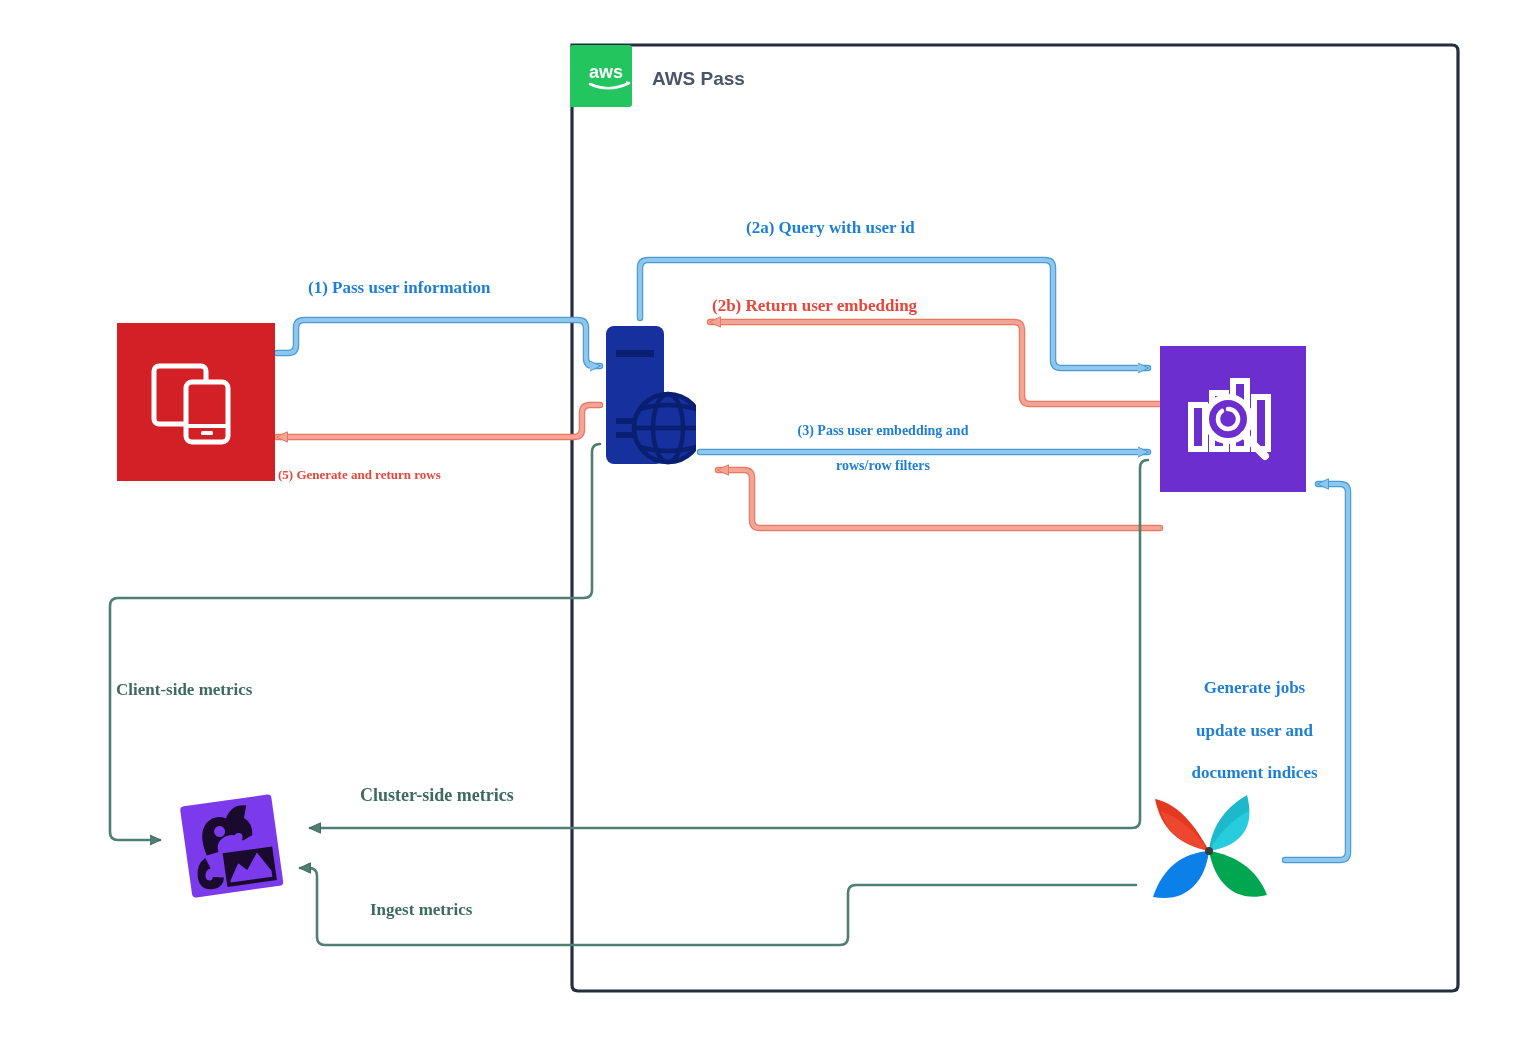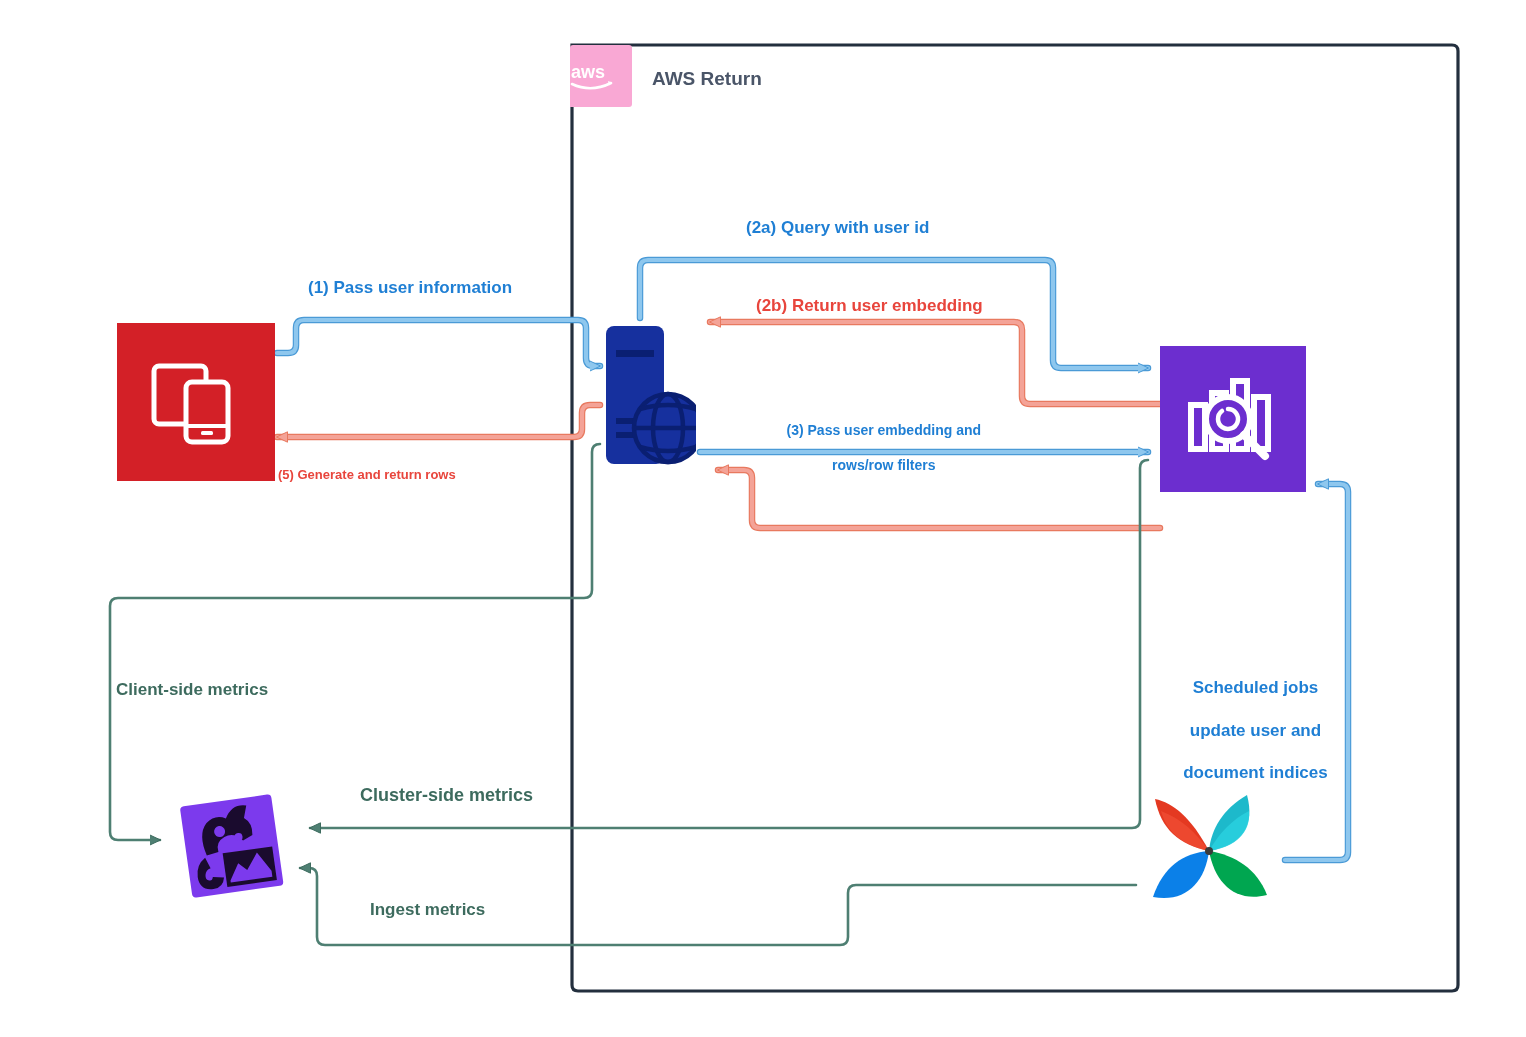--- a/index.html
+++ b/index.html
@@ -1,29 +1,29 @@
 <!DOCTYPE html>
 <html><head>
 <meta charset="utf-8">
 <style>
   html,body{margin:0;padding:0;background:#ffffff;}
   body{font-family:"Liberation Sans", sans-serif;}
   #stage{position:relative;width:1526px;height:1037px;background:#ffffff;overflow:hidden;}
   #svg-layer{position:absolute;left:0;top:0;width:1526px;height:1037px;}
 
-  .lbl{position:absolute;font-family:Liberation Sans, sans-serif;font-weight:bold;
+  .lbl{position:absolute;font-family:Liberation Serif, serif;font-weight:bold;
        white-space:pre;line-height:1.25;}
   .lbl.blue{color:#1f7fd4;}
   .lbl.red{color:#e8453c;}
   .lbl.green{color:#3d6b5e;}
   .lbl.center{text-align:center;}
 
   #aws-badge{position:absolute;left:570px;top:45px;width:62px;height:62px;
-             background:#f9a8d4;border-radius:3px 3px 3px 0;
-             display:flex;align-items:center;justify-content:flex-start;}
+             background:#22c55e;border-radius:3px 3px 3px 0;
+             display:flex;align-items:center;justify-content:flex-end;}
   #aws-cloud-title{position:absolute;left:652px;top:68px;font-size:19px;font-weight:bold;color:#4a5568;}
 
   .node{position:absolute;}
   #client-node{left:117px;top:323px;width:158px;height:158px;background:#d32027;
                display:flex;align-items:center;justify-content:center;}
   #es-node{left:1160px;top:346px;width:146px;height:146px;background:#6c2ecf;
            display:flex;align-items:center;justify-content:center;}
   #es-caption{position:absolute;left:1120px;top:500px;width:226px;font-size:16px;
               font-weight:bold;color:#545b64;text-align:center;line-height:1.3;}
   #server-node{left:604px;top:322px;width:92px;height:146px;}
@@ -98,21 +98,21 @@
     </g>
   </svg>
 
   <div id="aws-badge">
     <svg width="44" height="30" viewBox="0 0 44 30">
       <text x="1" y="17" font-family="'Liberation Sans', sans-serif" font-size="18" font-weight="bold" fill="#ffffff">aws</text>
       <path d="M2,23 Q21,32 41,22" stroke="#ffffff" stroke-width="2.6" fill="none" stroke-linecap="round"></path>
       <path d="M38,20 L42,21.5 L39,24.6 Z" fill="#ffffff"></path>
     </svg>
   </div>
-  <div id="aws-cloud-title">AWS Return</div>
+  <div id="aws-cloud-title">AWS Pass</div>
 
   <div class="node" id="client-node">
     <svg width="104" height="104" viewBox="0 0 104 104">
       <rect x="10" y="16" width="52" height="58" rx="5" fill="none" stroke="#ffffff" stroke-width="5"></rect>
       <rect x="42" y="32" width="42" height="60" rx="6" fill="#d32027" stroke="#ffffff" stroke-width="5"></rect>
       <line x1="44" y1="76" x2="82" y2="76" stroke="#ffffff" stroke-width="4"></line>
       <rect x="57" y="81" width="12" height="4" rx="1.5" fill="#ffffff"></rect>
     </svg>
   </div>
 
@@ -172,35 +172,35 @@
         <path d="M70,68 C80,50 94,36 110,28 C112,50 96,64 70,68 Z" fill="#2bd2e0" opacity="0.8"></path>
         <circle cx="70" cy="68" r="4" fill="#3a3a3a"></circle>
       </g>
     </svg>
   </div>
 
   <div class="lbl blue" style="left:308px;top:277px;font-size:17px;text-align:center;">(1) Pass user information</div>
 
   <div class="lbl blue" style="left:746px;top:217px;font-size:17px;">(2a) Query with user id</div>
 
-  <div class="lbl red" style="left:756px;top:295px;font-size:17px;">(2b) Return user embedding</div>
+  <div class="lbl red" style="left:712px;top:295px;font-size:17px;">(2b) Return user embedding</div>
 
   <div class="lbl blue center" style="left:733px;top:404px;width:286px;font-size:14px;">
     <span>(3) Pass user embedding and</span><br>
     <span>rows/row filters</span>
   </div>
 
 
   <div class="lbl red" style="left:278px;top:467px;font-size:13px;">(5) Generate and return rows</div>
 
   <div class="lbl green" style="left:116px;top:679px;font-size:17px;">Client-side metrics</div>
 
   <div class="lbl green" style="left:360px;top:784px;font-size:18px;">Cluster-side metrics</div>
 
   <div class="lbl green" style="left:370px;top:899px;font-size:17px;">Ingest metrics</div>
 
   <div class="lbl blue center" style="left:1146px;top:656px;width:200px;font-size:17px;">
-    <span>Scheduled jobs</span><br>
+    <span>Generate jobs</span><br>
     <span>update user and</span><br>
     <span>document indices</span>
   </div>
 
 </div>
 
 </body></html>

